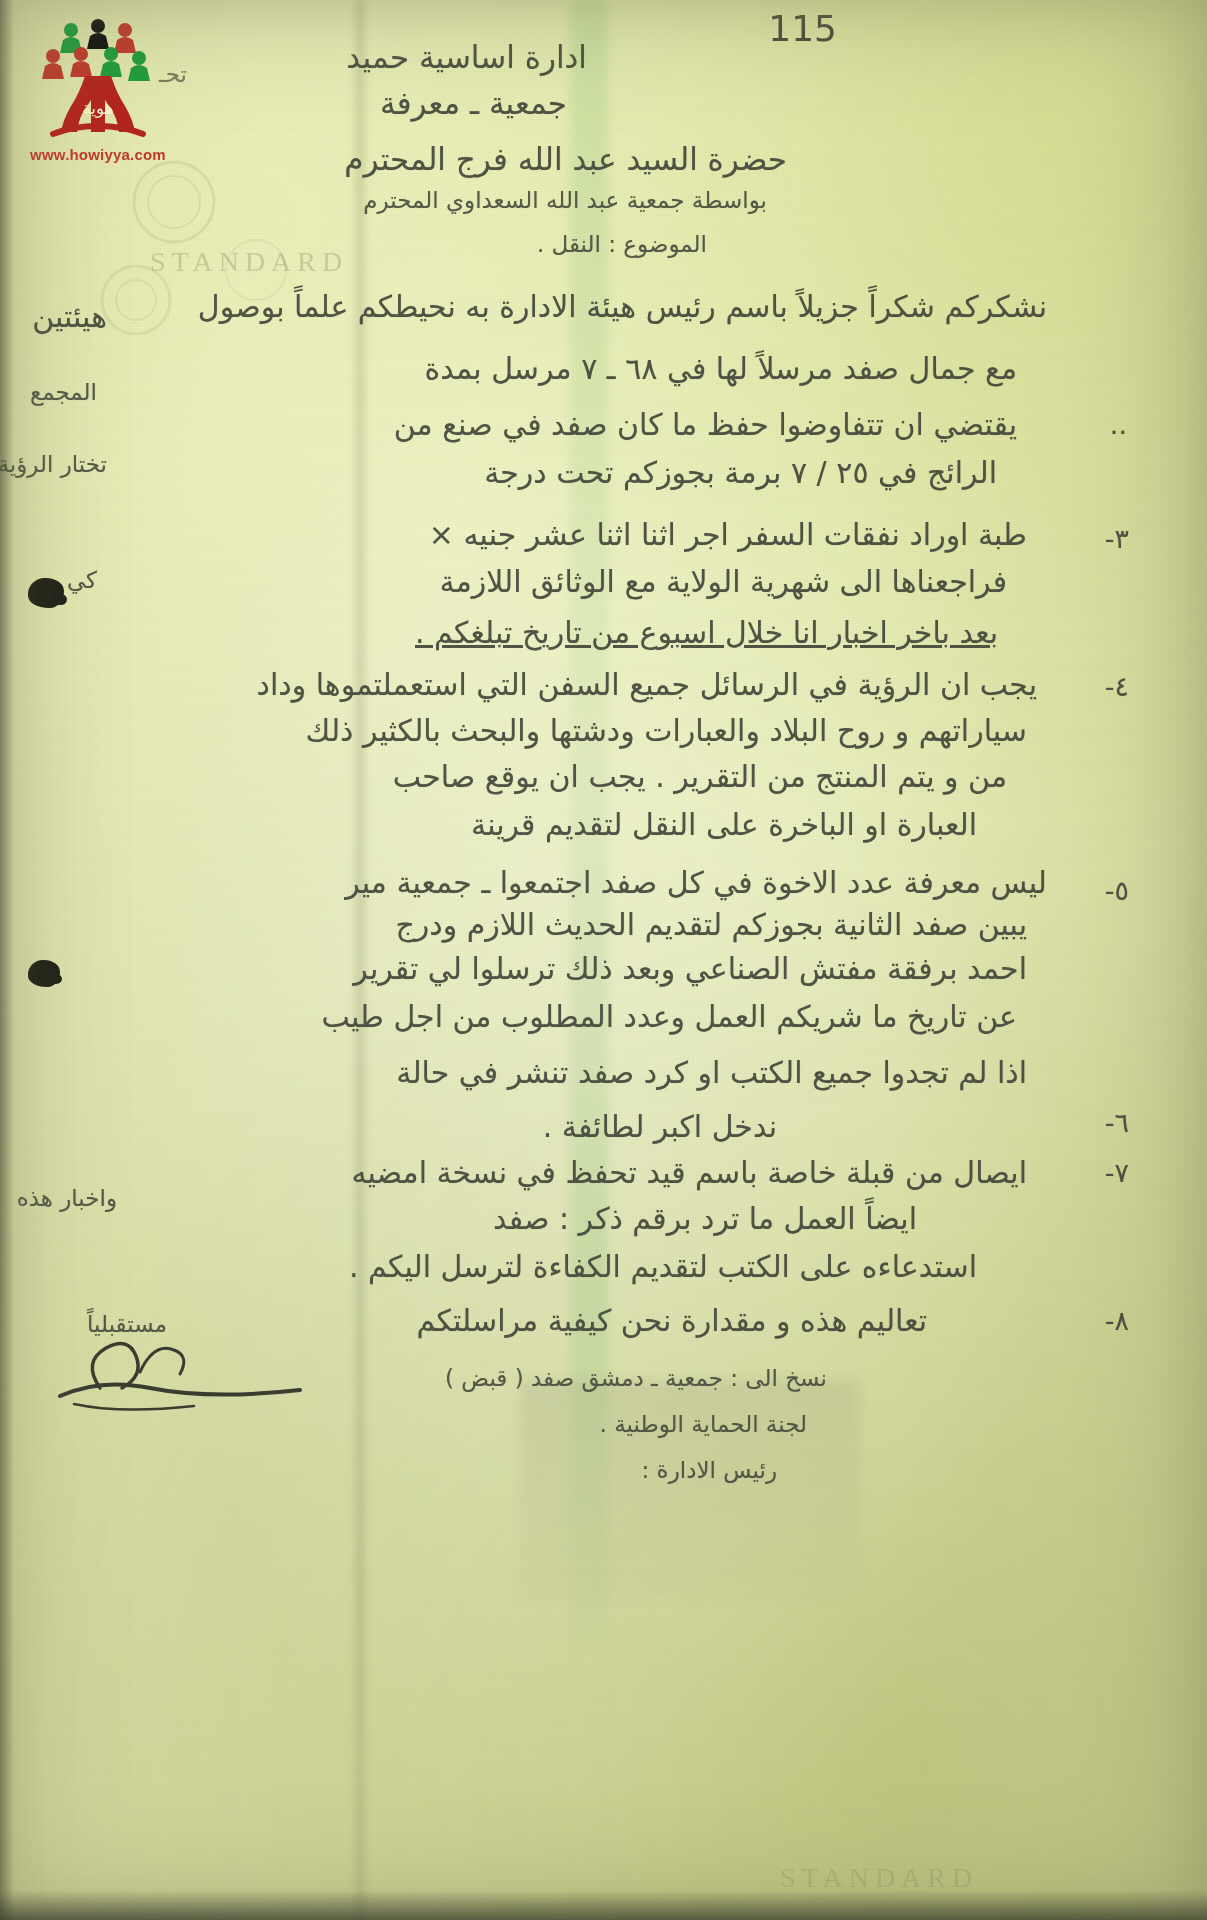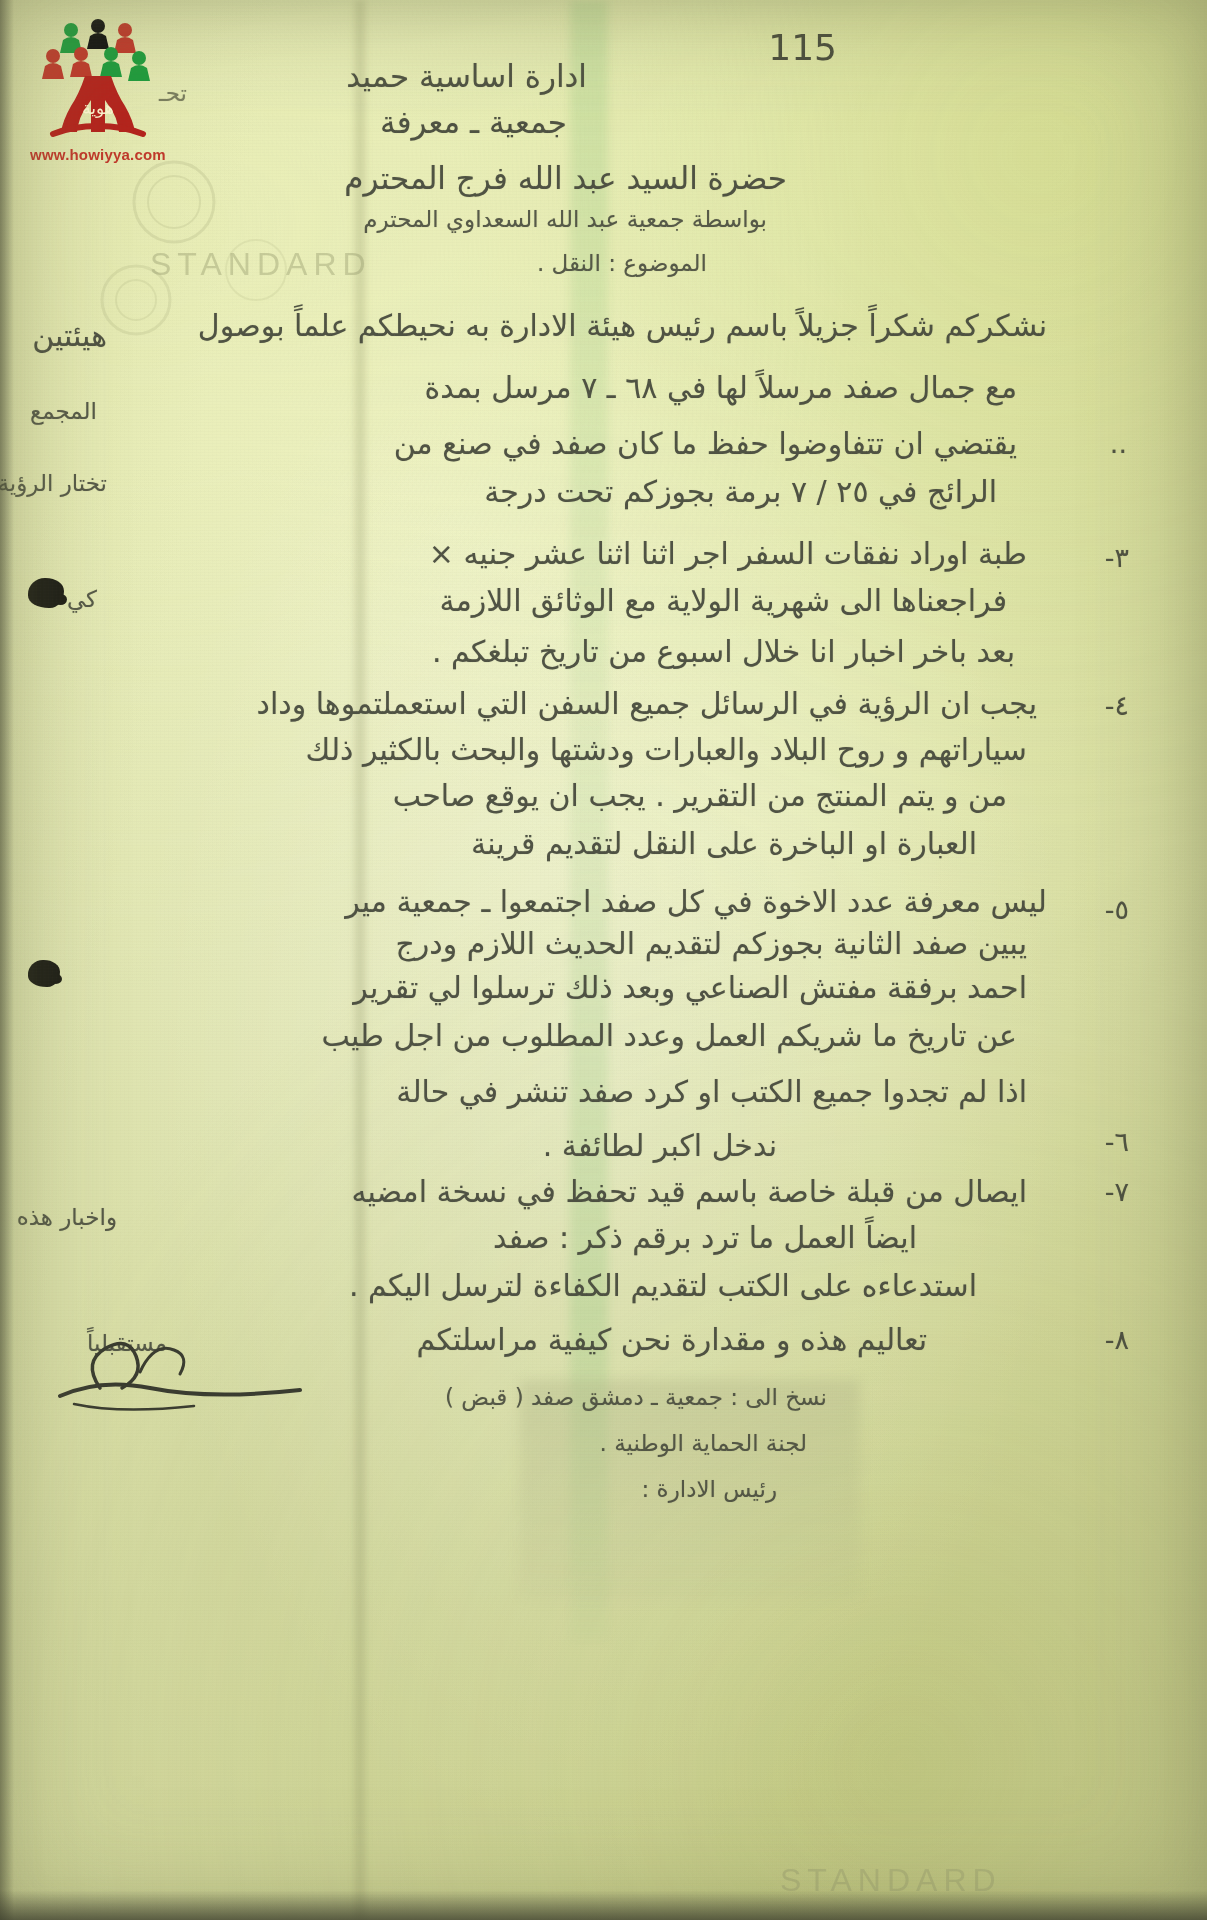--- a/index.html
+++ b/index.html
@@ -105,24 +105,24 @@
     font-family: "Liberation Sans", sans-serif;
     font-size: 15px;
     font-weight: bold;
     color: #c0392b;
     letter-spacing: .2px;
   }
 
   
   .ghost-standard {
     position: absolute;
-    font-family: Liberation Sans, sans-serif;
+    font-family: Liberation Serif, serif;
     letter-spacing: 6px;
     color: rgba(150,155,110,0.42);
-    font-size: 32px;
+    font-size: 28px;
     pointer-events: none;
   }
   .ghost-standard.top { left: 150px; top: 246px; }
   .ghost-standard.bottom { left: 780px; top: 1862px; }
 
   .ghost-circles {
     position: absolute;
     left: 96px;
     top: 150px;
     width: 260px;
@@ -130,21 +130,20 @@
     pointer-events: none;
     opacity: .45;
   }
 
   
   .hand {
     position: absolute;
     inset: 0;
     color: #3c3f33;
     font-family: "DejaVu Sans", sans-serif;
-    margin-top: 19px;
   }
   .line {
     position: absolute;
     white-space: nowrap;
     direction: rtl;
     color: #43463a;
     text-shadow: 0 0 1px rgba(60,62,48,0.35);
     font-size: 30px;
     line-height: 1.1;
     letter-spacing: 1px;
@@ -283,21 +282,21 @@
     <div class="line" style="top:290px; right:160px;">نشكركم شكراً جزيلاً باسم رئيس هيئة الادارة به نحيطكم علماً بوصول</div>
     <div class="line" style="top:300px; right:1100px;">هيئتين</div>
     <div class="line" style="top:352px; right:190px;">مع جمال صفد مرسلاً لها في ٦٨ ـ ٧ مرسل بمدة</div>
     <div class="line sm" style="top:380px; right:1110px;">المجمع</div>
     <div class="line" style="top:408px; right:190px;">يقتضي ان تتفاوضوا حفظ ما كان صفد في صنع من</div>
     <div class="line" style="top:456px; right:210px;">الرائج في ٢٥ / ٧ برمة بجوزكم تحت درجة</div>
     <div class="line sm" style="top:452px; right:1100px;">تختار الرؤية</div>
     <div class="line" style="top:518px; right:180px;">طبة اوراد نفقات السفر اجر اثنا اثنا عشر جنيه × </div>
     <div class="line" style="top:565px; right:200px;">فراجعناها الى شهرية الولاية مع الوثائق اللازمة</div>
     <div class="line sm" style="top:568px; right:1110px;">كي</div>
-    <div class="line" style="top:616px; right:192px;">بعد باخر اخبار انا خلال اسبوع من تاريخ تبلغكم .</div>
+    <div class="line" style="top:616px; right:209px;text-decoration:underline;">بعد باخر اخبار انا خلال اسبوع من تاريخ تبلغكم .</div>
     <div class="line" style="top:668px; right:170px;">يجب ان الرؤية في الرسائل جميع السفن التي استعملتموها وداد</div>
     <div class="line" style="top:714px; right:180px;">سياراتهم و روح البلاد والعبارات ودشتها والبحث بالكثير ذلك</div>
     <div class="line" style="top:760px; right:200px;">من و يتم المنتج من التقرير . يجب ان يوقع صاحب</div>
     <div class="line" style="top:808px; right:230px;">العبارة او الباخرة على النقل لتقديم قرينة</div>
     <div class="line" style="top:866px; right:160px;">ليس معرفة عدد الاخوة في كل صفد اجتمعوا ـ جمعية مير</div>
     <div class="line" style="top:908px; right:180px;">يبين صفد الثانية بجوزكم لتقديم الحديث اللازم ودرج</div>
     <div class="line" style="top:952px; right:180px;">احمد برفقة مفتش الصناعي وبعد ذلك ترسلوا لي تقرير</div>
     <div class="line" style="top:1000px; right:190px;text-align:center;">عن تاريخ ما شريكم العمل وعدد المطلوب من اجل طيب</div>
     <div class="line" style="top:1056px; right:180px;">اذا لم تجدوا جميع الكتب او كرد صفد تنشر في حالة</div>
     <div class="line" style="top:1110px; right:430px;">ندخل اكبر لطائفة .</div>

